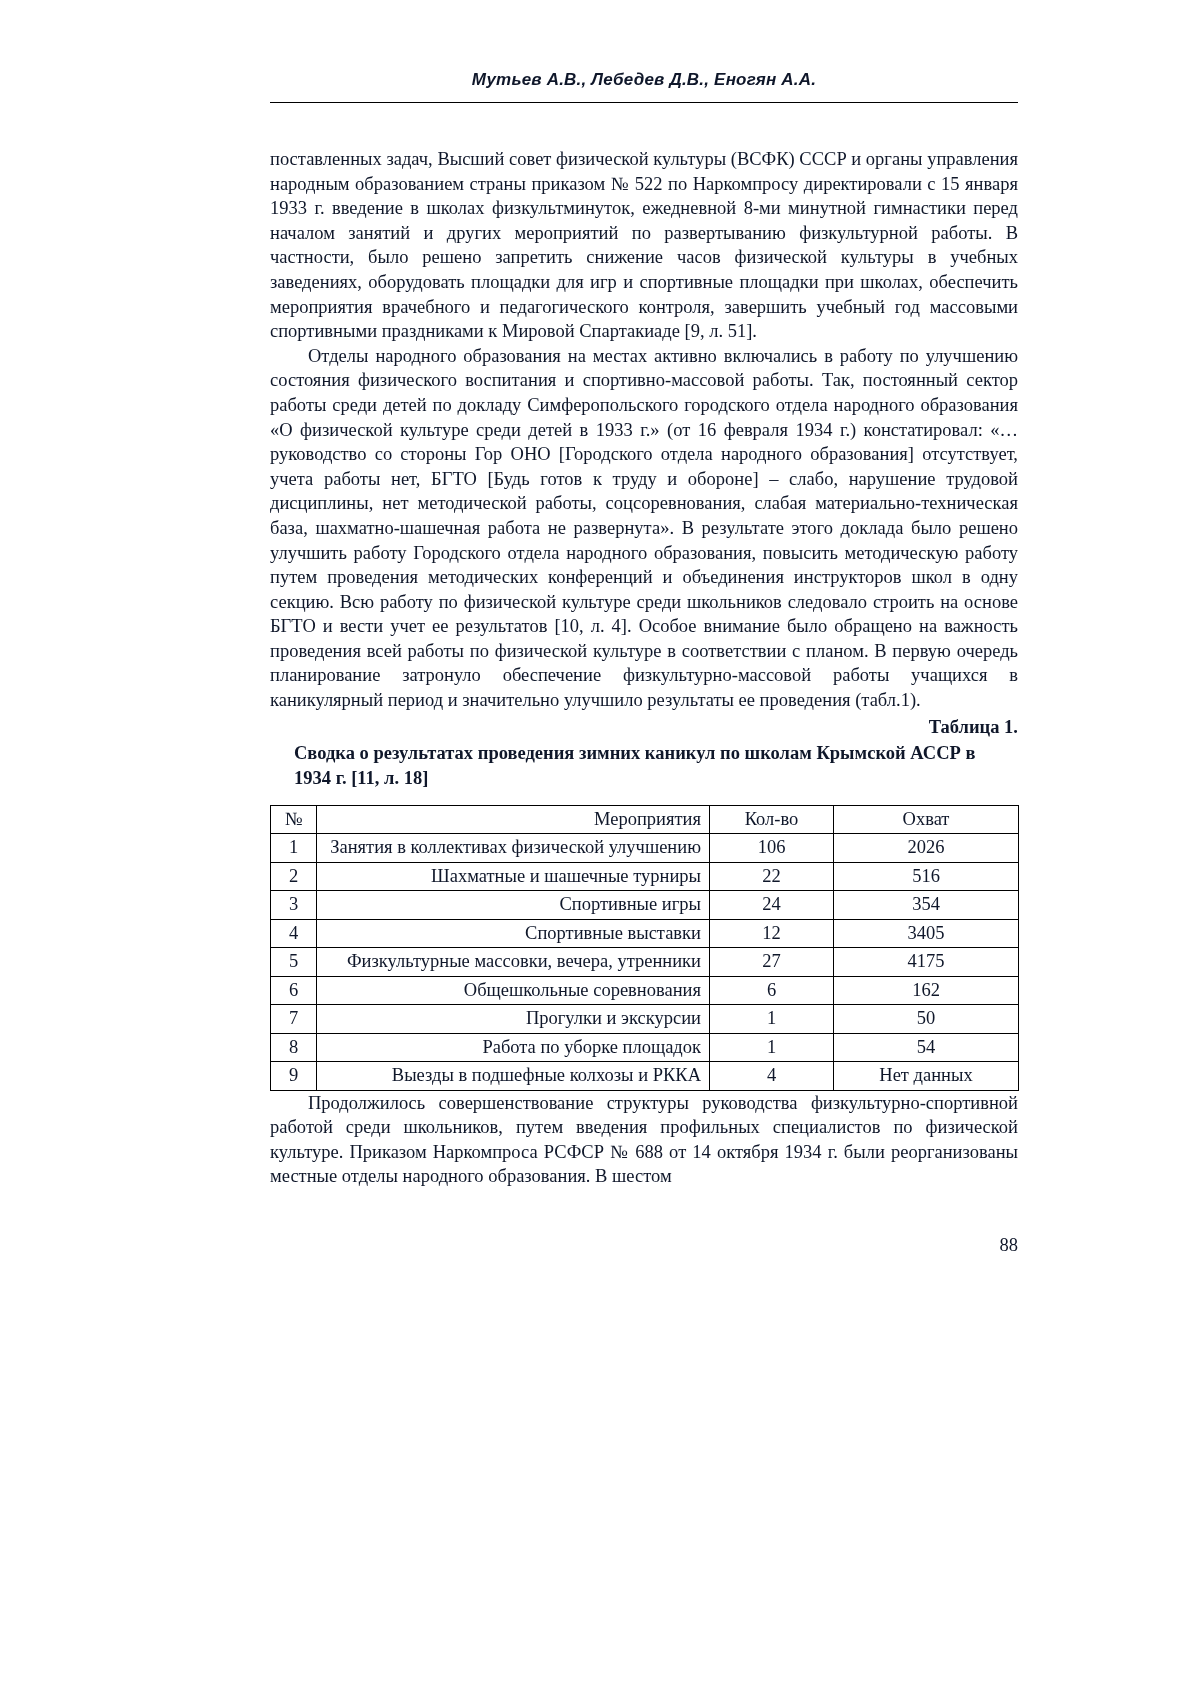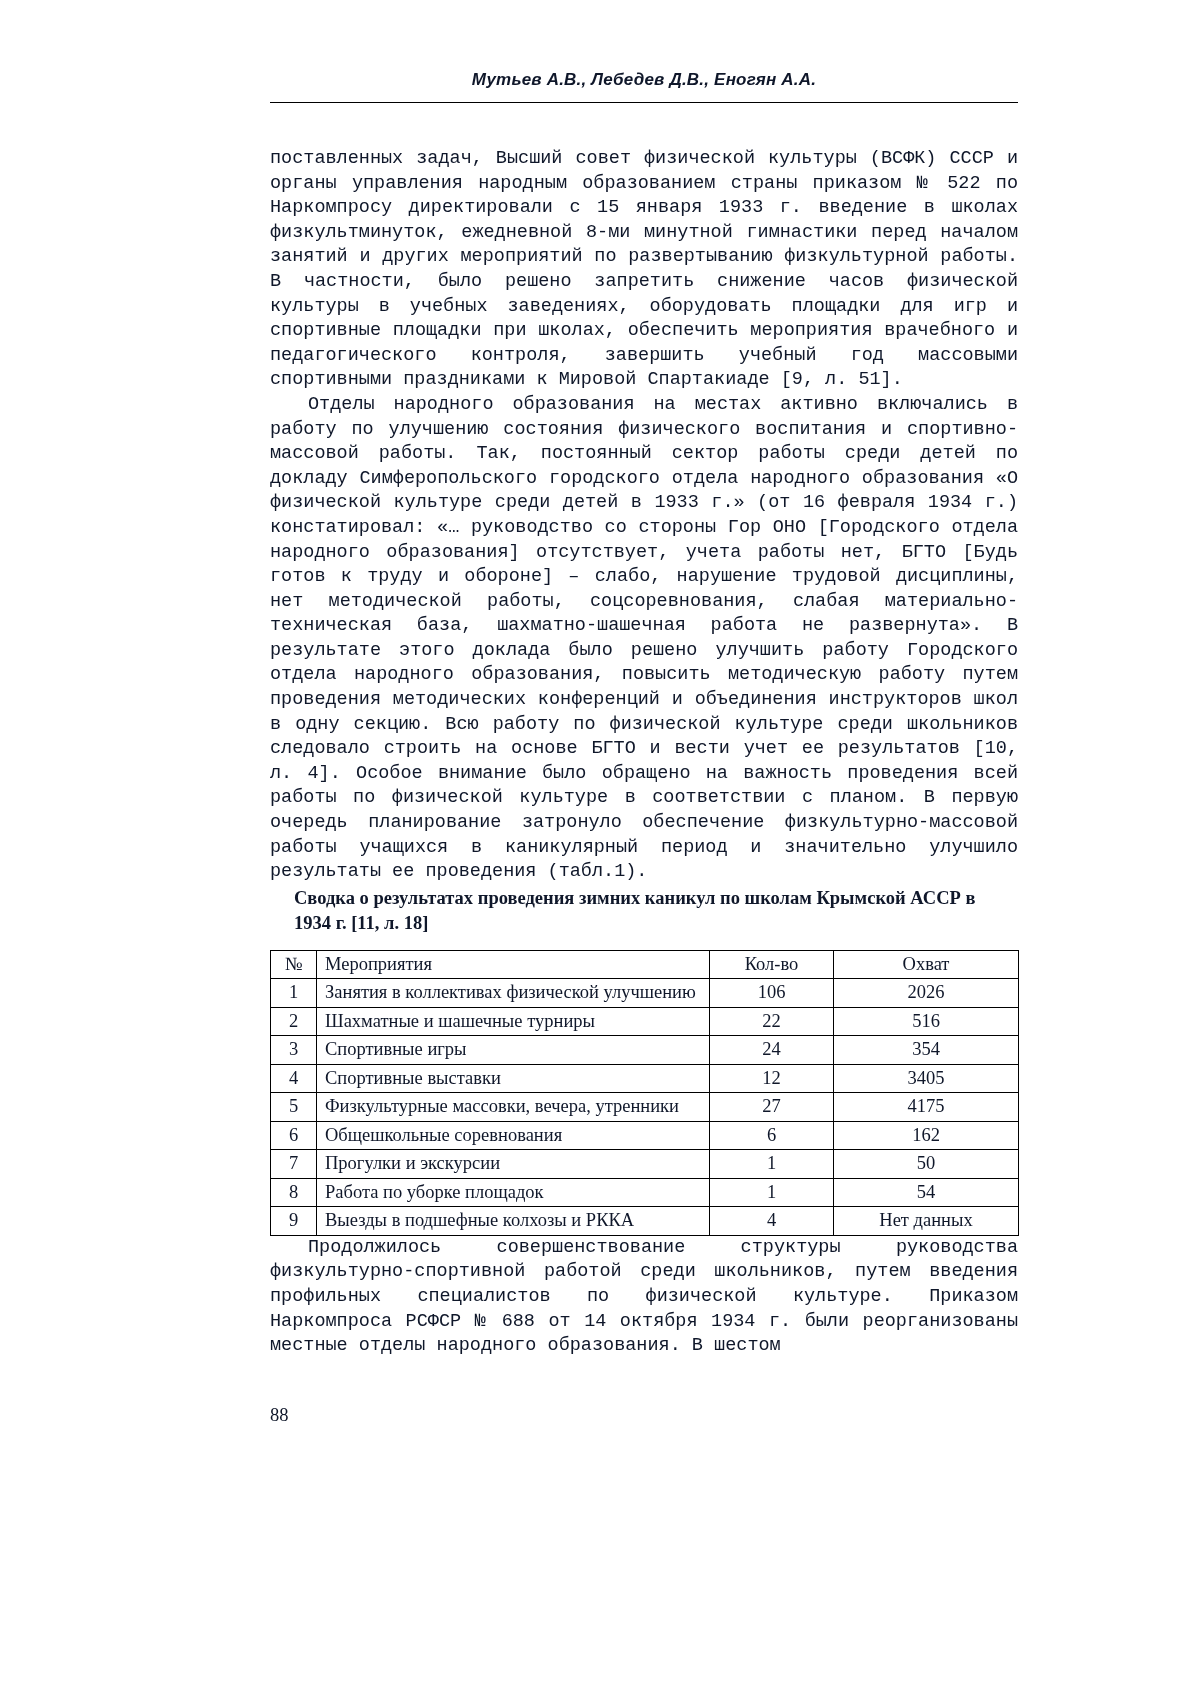--- a/index.html
+++ b/index.html
@@ -41,21 +41,20 @@
   }
   .body-text {
     margin-top: 44px;
     font-size: 18.5px;
     line-height: 24.6px;
   }
   p.para {
     margin: 0;
     text-align: justify;
     text-justify: inter-word;
-    font-family: Liberation Mono, monospace;
   }
   p.para.indent {
     text-indent: 38px;
   }
   .table-label {
     margin-top: 2px;
     font-weight: bold;
     text-align: right;
     font-size: 18.5px;
     line-height: 25px;
@@ -80,46 +79,47 @@
   table.data-table col.c-reach { width: 185px; }
   table.data-table th,
   table.data-table td {
     border: 1.6px solid #000000;
     padding: 2px 8px 3px 8px;
     line-height: 22.5px;
     font-weight: normal;
     white-space: nowrap;
     overflow: hidden;
   }
-  table.data-table .al-left   { text-align: left; }
+  table.data-table .al-left   { text-align: right; }
   table.data-table .al-center { text-align: center; }
   .after-table {
     margin-top: 34px;
   }
   .page-number {
     margin-top: 44px;
-    text-align: left;
+    text-align: right;
     font-size: 18.5px;
   }
 </style>
 </head>
 <body>
 
 <div class="page">
   <div class="content">
 
     <div class="page-header">
       <div class="authors">Мутьев А.В., Лебедев Д.В., Еногян А.А.</div>
       <div class="header-rule"></div>
     </div>
 
     <div class="body-text">
       <p class="para">поставленных задач, Высший совет физической культуры (ВСФК) СССР и органы управления народным образованием страны приказом № 522 по Наркомпросу директировали с 15 января 1933 г. введение в школах физкультминуток, ежедневной 8-ми минутной гимнастики перед началом занятий и других мероприятий по развертыванию физкультурной работы. В частности, было решено запретить снижение часов физической культуры в учебных заведениях, оборудовать площадки для игр и спортивные площадки при школах, обеспечить мероприятия врачебного и педагогического контроля, завершить учебный год массовыми спортивными праздниками к Мировой Спартакиаде [9, л. 51].</p>
       <p class="para indent">Отделы народного образования на местах активно включались в работу по улучшению состояния физического воспитания и спортивно-массовой работы. Так, постоянный сектор работы среди детей по докладу Симферопольского городского отдела народного образования «О физической культуре среди детей в 1933 г.» (от 16 февраля 1934 г.) констатировал: «… руководство со стороны Гор ОНО [Городского отдела народного образования] отсутствует, учета работы нет, БГТО [Будь готов к труду и обороне] – слабо, нарушение трудовой дисциплины, нет методической работы, соцсоревнования, слабая материально-техническая база, шахматно-шашечная работа не развернута». В результате этого доклада было решено улучшить работу Городского отдела народного образования, повысить методическую работу путем проведения методических конференций и объединения инструкторов школ в одну секцию. Всю работу по физической культуре среди школьников следовало строить на основе БГТО и вести учет ее результатов [10, л. 4]. Особое внимание было обращено на важность проведения всей работы по физической культуре в соответствии с планом. В первую очередь планирование затронуло обеспечение физкультурно-массовой работы учащихся в каникулярный период и значительно улучшило результаты ее проведения (табл.1).</p>
 
+      <div class="table-label">Таблица 1.</div>
       <div class="table-caption">Сводка о результатах проведения зимних каникул по школам Крымской АССР в 1934 г. [11, л. 18]</div>
 
       <table class="data-table">
         <colgroup>
           <col class="c-num">
           <col class="c-event">
           <col class="c-count">
           <col class="c-reach">
         </colgroup>
         <thead>

